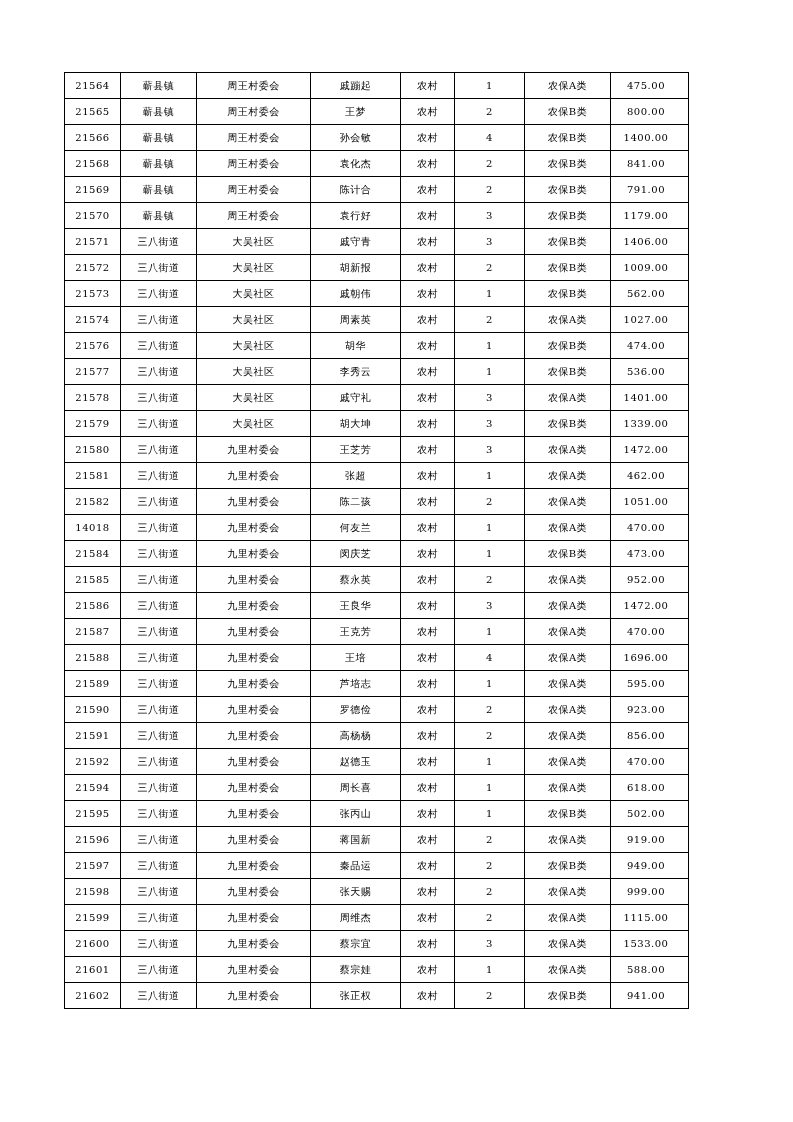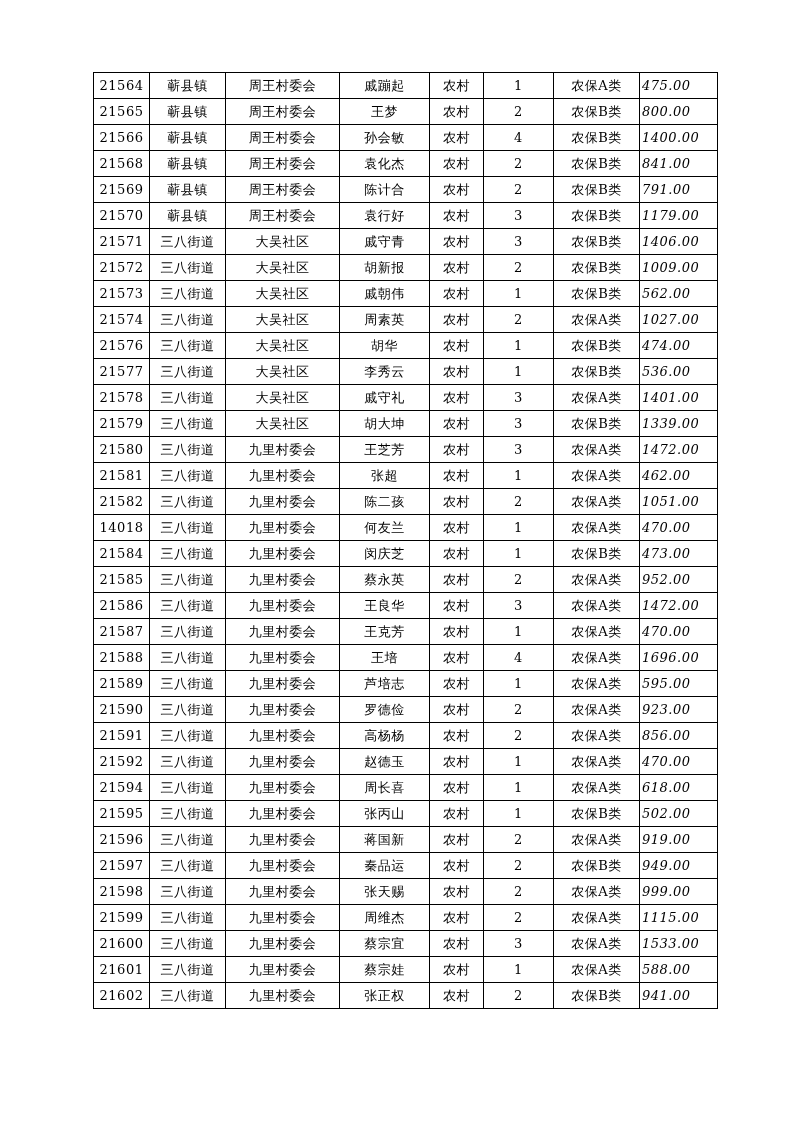--- a/index.html
+++ b/index.html
@@ -17,38 +17,36 @@
   .sheet {
     position: absolute;
     left: 64px;
     top: 72px;
     width: 624px;
   }
   table.grid {
     border-collapse: collapse;
     table-layout: fixed;
     width: 624px;
-    font-size: 13px;
-    margin-left: 29px;
+    font-size: 10px;
   }
   table.grid td {
     border: 1px solid #000000;
     height: 25px;
     padding: 0 2px;
     text-align: center;
     vertical-align: middle;
     overflow: hidden;
     white-space: nowrap;
     letter-spacing: 0.5px;
   }
   table.grid td.col-7 {
-    text-align: left;
+    text-align: center;
     padding-right: 9px;
     letter-spacing: 0.5px;
-    font-style: italic;
   }
   table.grid td.col-0 {
     letter-spacing: 0.5px;
   }
   col.c0 { width: 56px; }
   col.c1 { width: 76px; }
   col.c2 { width: 114px; }
   col.c3 { width: 90px; }
   col.c4 { width: 54px; }
   col.c5 { width: 70px; }

